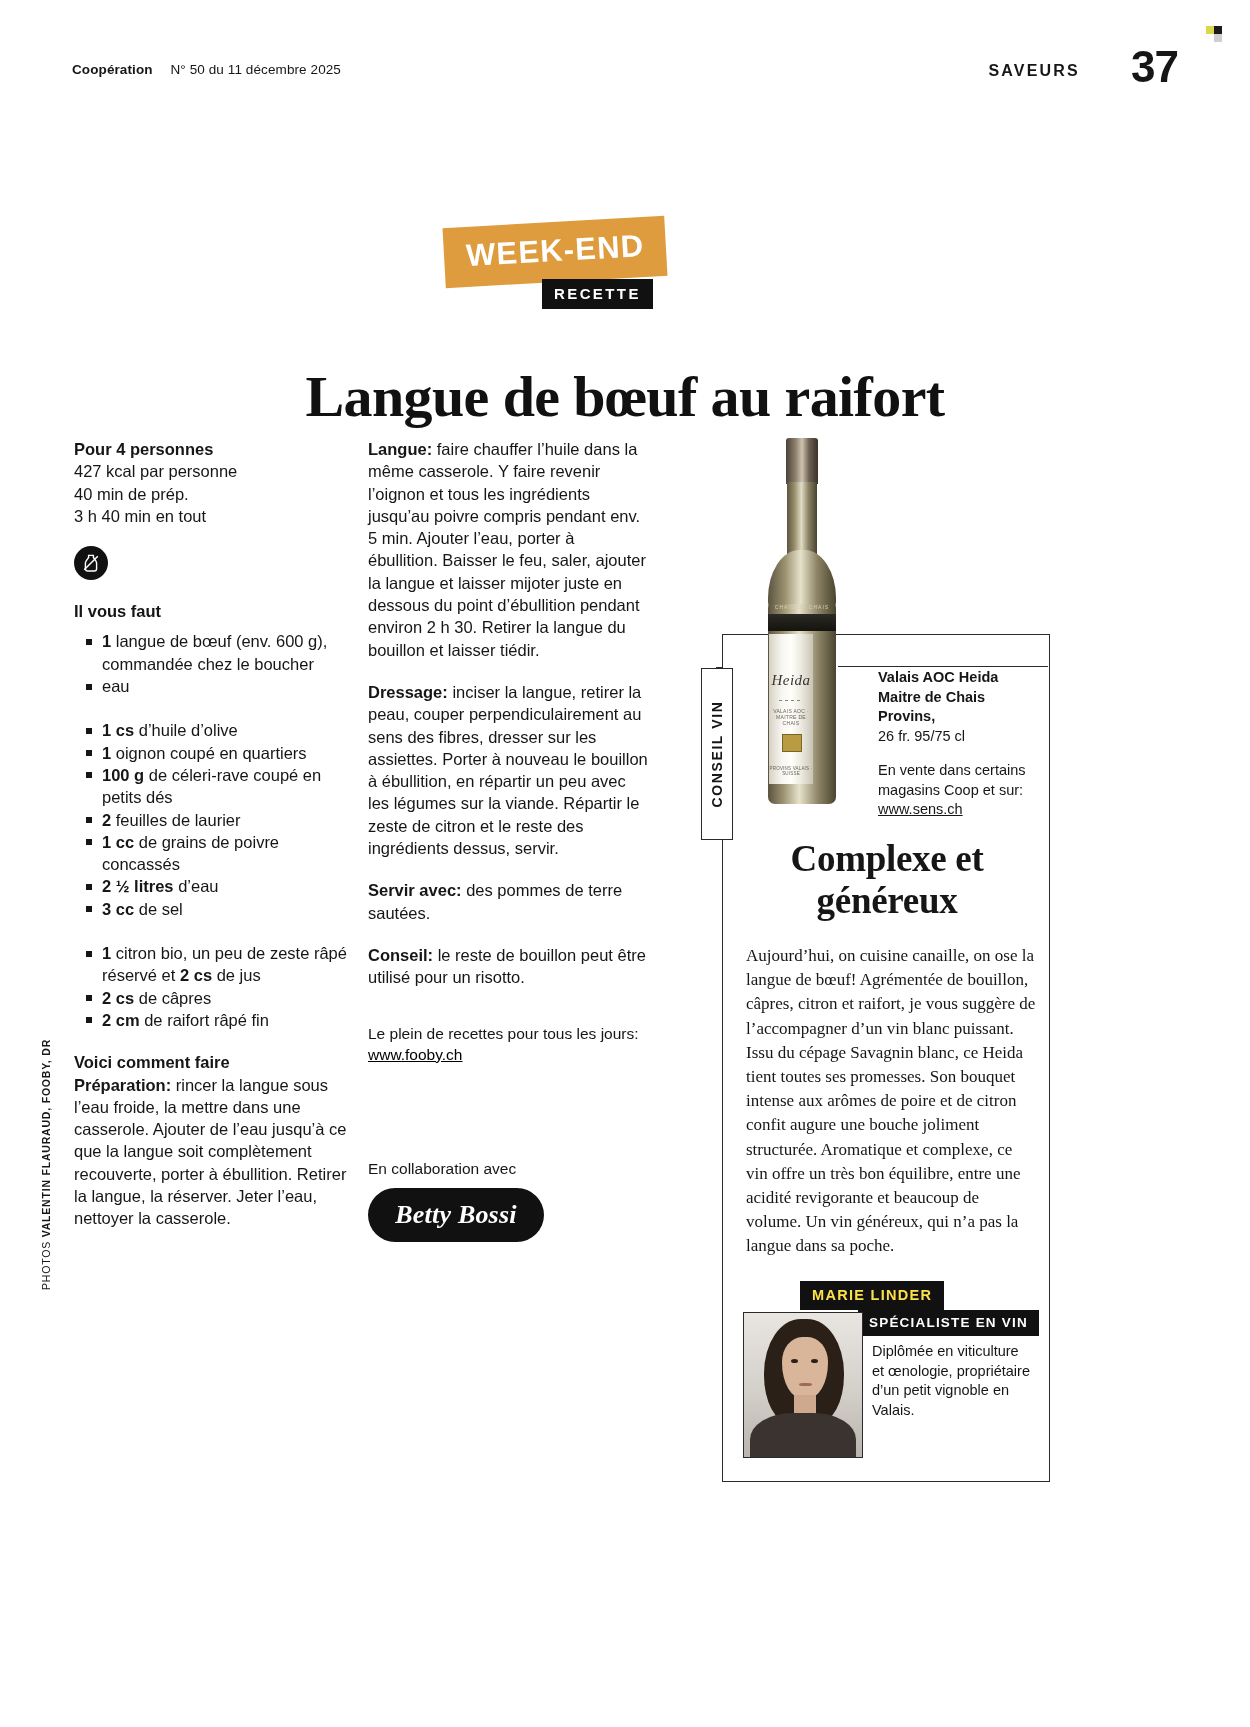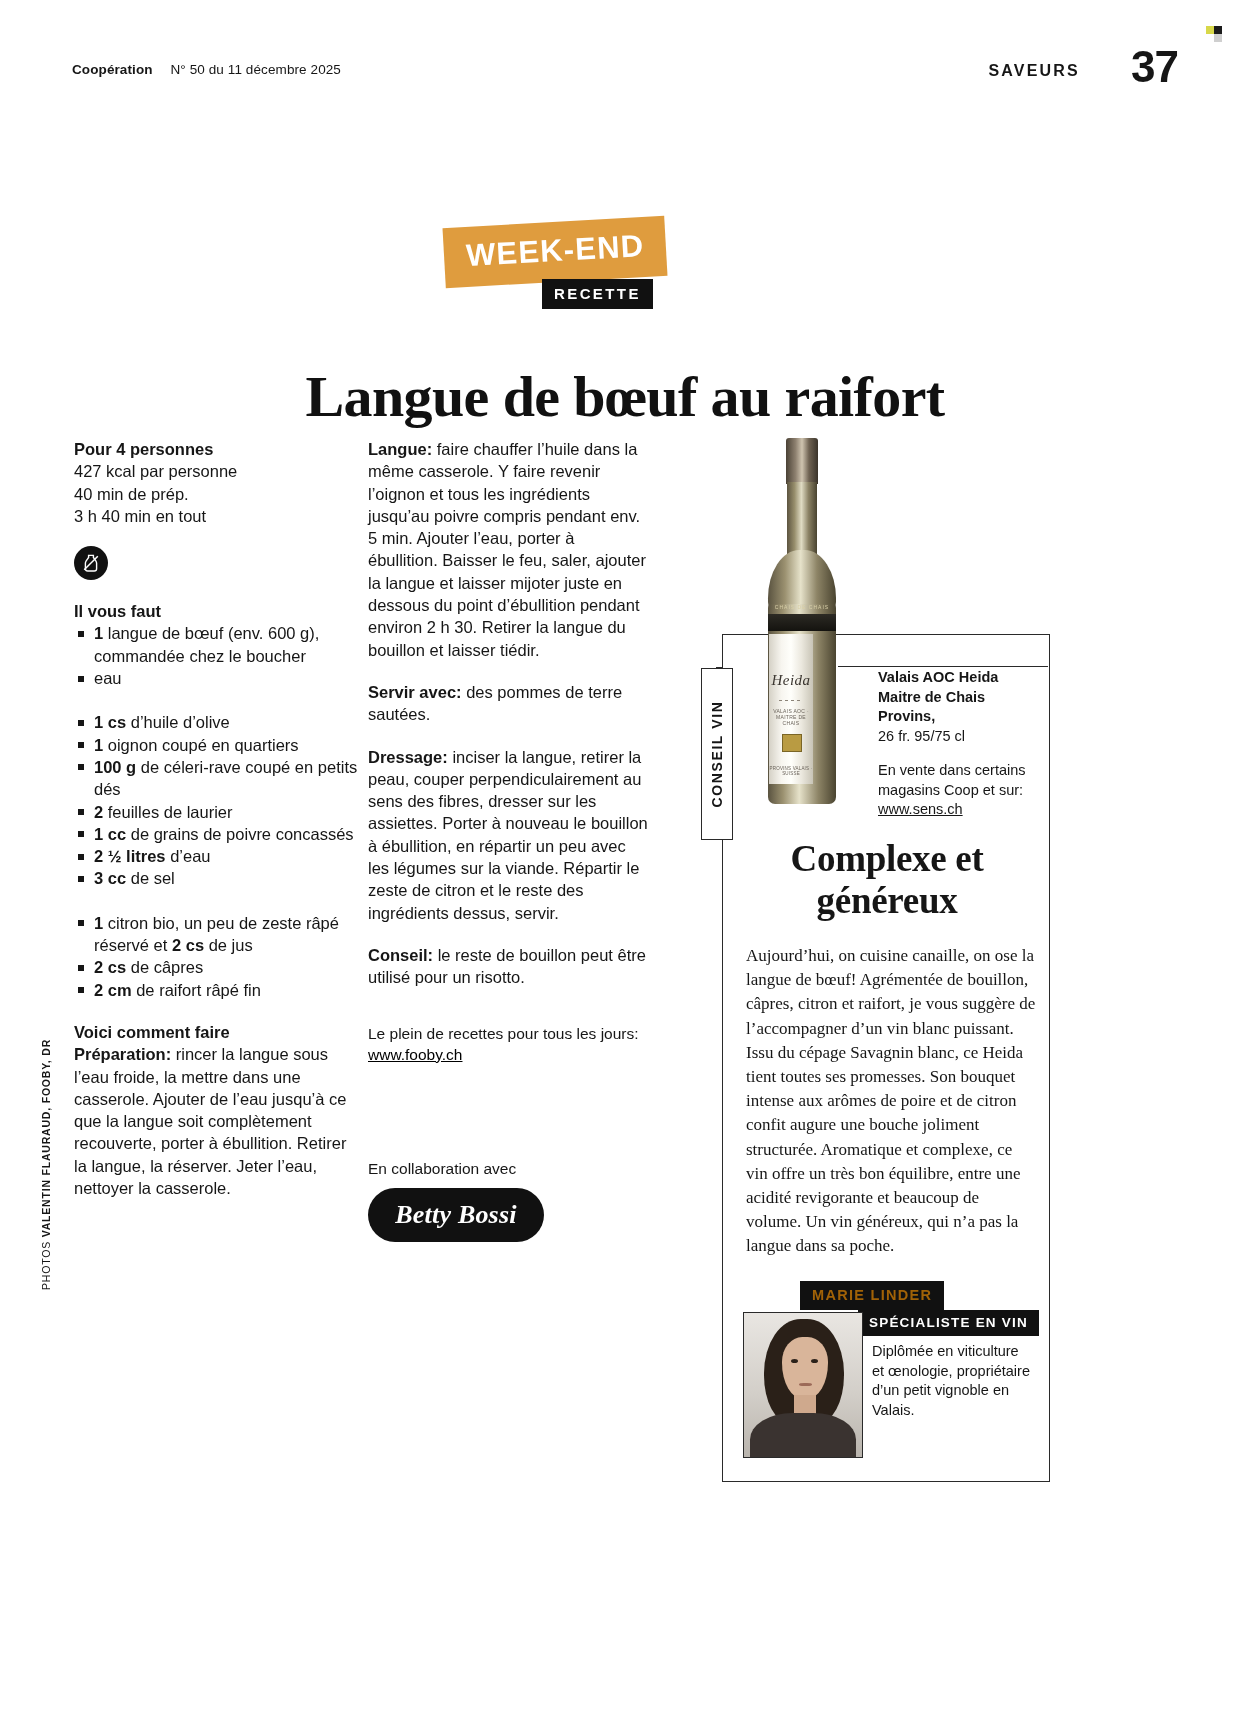--- a/index.html
+++ b/index.html
@@ -71,21 +71,21 @@
   .blk-title { font-weight:700; }
   .mt-gap { margin-top:20px; }
 
   .icon-diet {
     width:34px; height:34px; border-radius:50%;
     background:#111; margin:19px 0 0 0;
     display:flex; align-items:center; justify-content:center;
   }
   .icon-diet svg { display:block; }
 
-  ul.ing { list-style:none; margin:0; padding:0; }
+  ul.ing { list-style:none; margin:8px; padding:0; }
   ul.ing li {
     position:relative; padding-left:20px; margin:0;
   }
   ul.ing li:before {
     content:""; position:absolute; left:4px; top:8.5px;
     width:6px; height:6px; background:#161616;
   }
   ul.ing.group2 { margin-top:22px; }
   ul.ing.group3 { margin-top:22px; }
 
@@ -199,21 +199,21 @@
     font-size:37px; font-weight:700; line-height:42px; letter-spacing:-.3px;
   }
   .wine-body {
     position:absolute; left:746px; top:944px; width:292px;
     font-family:"Liberation Serif", serif;
     font-size:17px; line-height:24.2px; text-align:left;
   }
 
   .expert-name {
     position:absolute; left:800px; top:1281px;
-    background:#111; color:#a16207;
+    background:#111; color:#fde047;
     font-size:14.5px; font-weight:800; letter-spacing:1.3px;
     padding:6px 12px 7px 12px; white-space:nowrap;
   }
   .expert-role {
     position:absolute; left:858px; top:1310px;
     background:#111; color:#fff;
     font-size:13.5px; font-weight:800; letter-spacing:1.2px;
     padding:5px 11px 6px 11px; white-space:nowrap;
   }
   .expert-photo {
@@ -303,22 +303,22 @@
       <li><b>2 cs</b><span> de câpres</span></li>
       <li><b>2 cm</b><span> de raifort râpé fin</span></li>
     </ul>
 
     <div class="blk-title mt-gap">Voici comment faire</div>
     <p class="para"><b>Préparation:</b><span> rincer la langue sous l’eau froide, la mettre dans une casserole. Ajouter de l’eau jusqu’à ce que la langue soit complètement recouverte, porter à ébullition. Retirer la langue, la réserver. Jeter l’eau, nettoyer la casserole.</span></p>
   </div>
 
   <div class="col col-mid">
     <p class="para"><b>Langue:</b><span> faire chauffer l’huile dans la même casserole. Y faire revenir l’oignon et tous les ingrédients jusqu’au poivre compris pendant env. 5 min. Ajouter l’eau, porter à ébullition. Baisser le feu, saler, ajouter la langue et laisser mijoter juste en dessous du point d’ébullition pendant environ 2 h 30. Retirer la langue du bouillon et laisser tiédir.</span></p>
+    <p class="para"><b>Dressage:</b><span> inciser la langue, retirer la peau, couper perpendiculairement au sens des fibres, dresser sur les assiettes. Porter à nouveau le bouillon à ébullition, en répartir un peu avec les légumes sur la viande. Répartir le zeste de citron et le reste des ingrédients dessus, servir.</span></p>
     <p class="para"><b>Servir avec:</b><span> des pommes de terre sautées.</span></p>
-    <p class="para"><b>Dressage:</b><span> inciser la langue, retirer la peau, couper perpendiculairement au sens des fibres, dresser sur les assiettes. Porter à nouveau le bouillon à ébullition, en répartir un peu avec les légumes sur la viande. Répartir le zeste de citron et le reste des ingrédients dessus, servir.</span></p>
     <p class="para"><b>Conseil:</b><span> le reste de bouillon peut être utilisé pour un risotto.</span></p>
 
     <div class="fooby-note">
       <span>Le plein de recettes pour tous les jours:</span><br>
       <a href="#">www.fooby.ch</a>
     </div>
   </div>
 
   <div class="collab-label">En collaboration avec</div>
   <div class="bettybossi">Betty Bossi</div>

